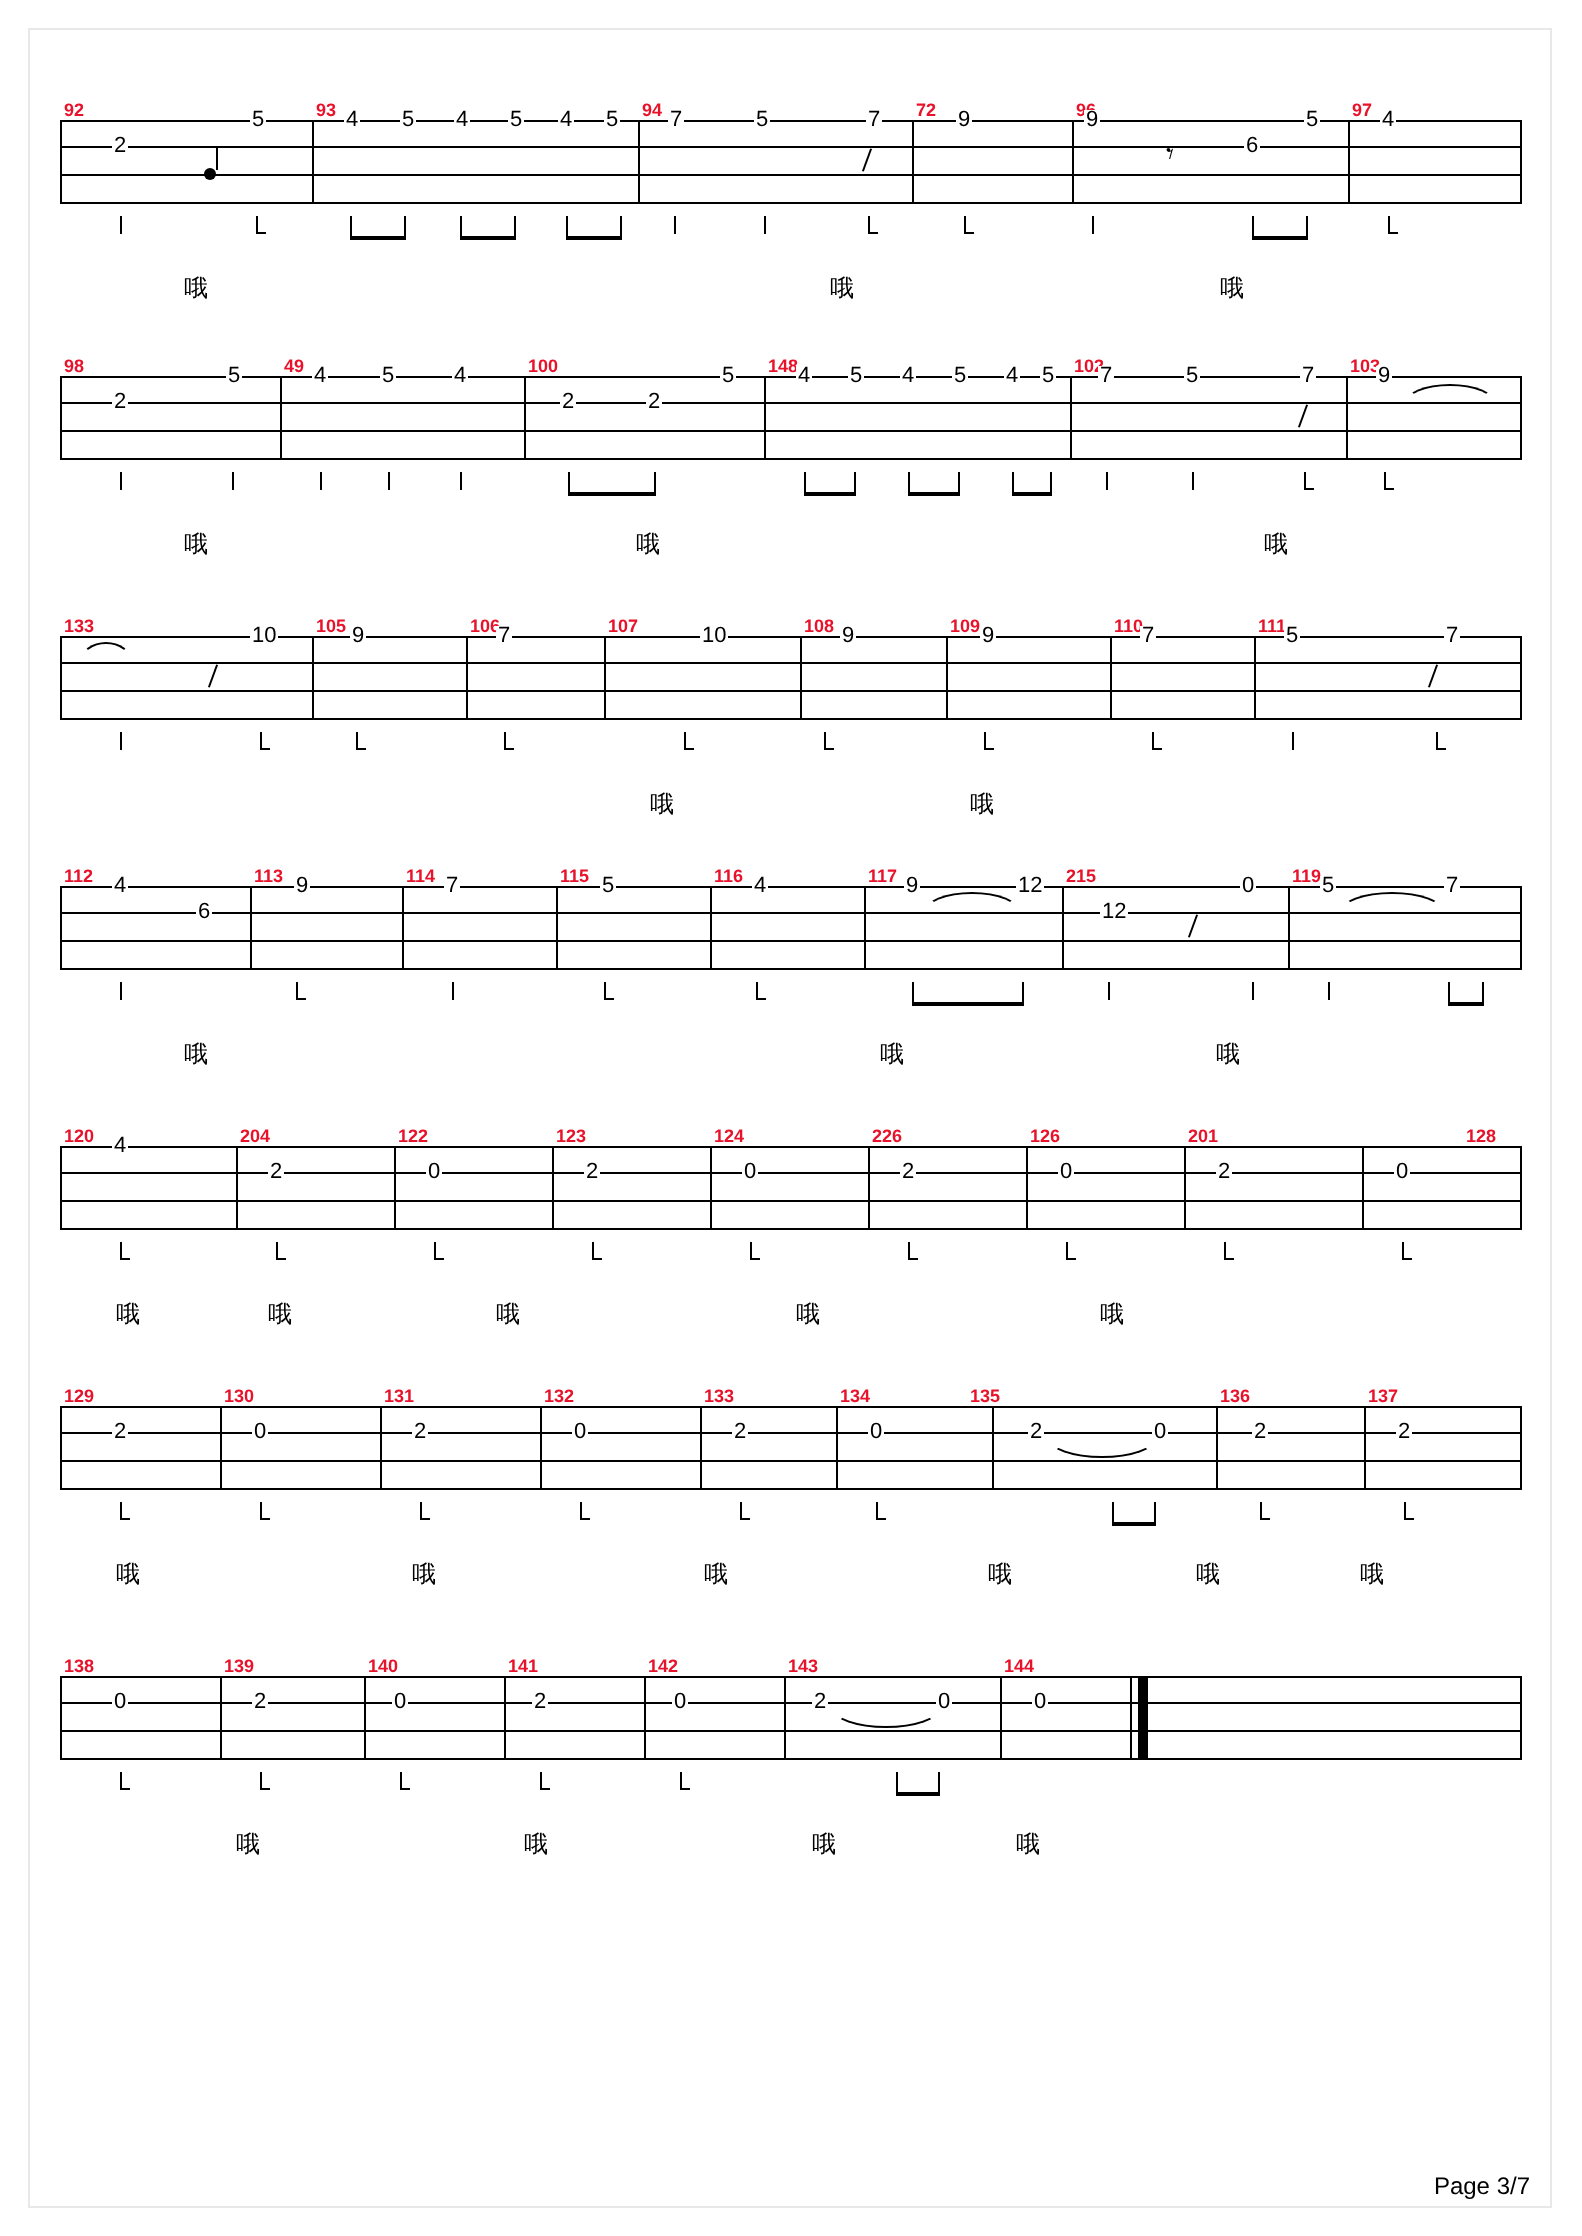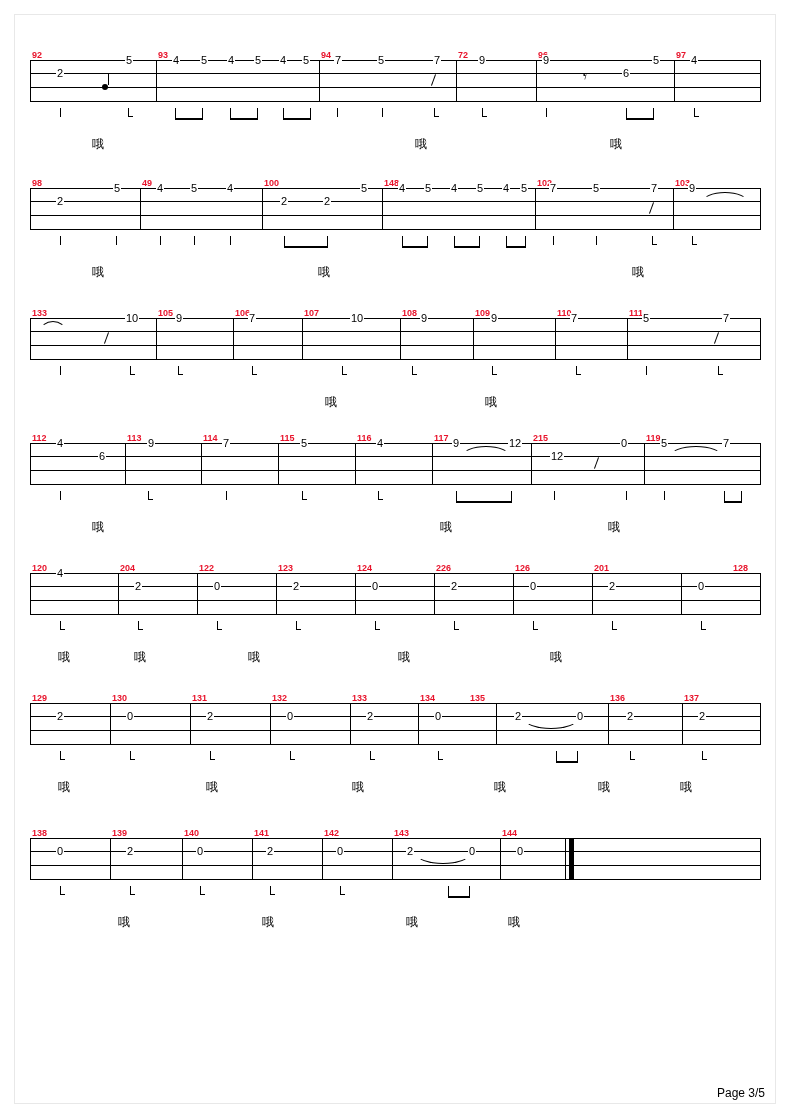--- a/index.html
+++ b/index.html
@@ -568,21 +568,21 @@
       <div class="barline" style="left:578px;"></div>
       <div class="barline" style="left:652px;"></div>
       <div class="barline" style="left:730px;"></div>
 
       <div class="measure-num" style="left:2px; top:-9px;">129</div>
       <div class="measure-num" style="left:82px; top:-9px;">130</div>
       <div class="measure-num" style="left:162px; top:-9px;">131</div>
       <div class="measure-num" style="left:242px; top:-9px;">132</div>
       <div class="measure-num" style="left:322px; top:-9px;">133</div>
       <div class="measure-num" style="left:390px; top:-9px;">134</div>
-      <div class="measure-num" style="left:440px; top:-9px;">135</div>
+      <div class="measure-num" style="left:455px; top:-9px;">135</div>
       <div class="measure-num" style="left:580px; top:-9px;">136</div>
       <div class="measure-num" style="left:654px; top:-9px;">137</div>
 
       <div class="note" style="left:26px; top:8px;">2</div>
       <div class="note" style="left:96px; top:8px;">0</div>
       <div class="note" style="left:176px; top:8px;">2</div>
       <div class="note" style="left:256px; top:8px;">0</div>
       <div class="note" style="left:336px; top:8px;">2</div>
       <div class="note" style="left:404px; top:8px;">0</div>
       <div class="note" style="left:484px; top:8px;">2</div>
@@ -692,14 +692,14 @@
         </div>
     </div>
     <div style="position:absolute; left:30px; top:78px; width:730px;">
       <div class="lyric" style="left:88px;">哦</div>
       <div class="lyric" style="left:232px;">哦</div>
       <div class="lyric" style="left:376px;">哦</div>
       <div class="lyric" style="left:478px;">哦</div>
     </div>
   </div>
 
-  <div class="page-footer">Page 3/5</div>
+  <div class="page-footer">Page 3/7</div>
 </div>
 
 </body></html>

